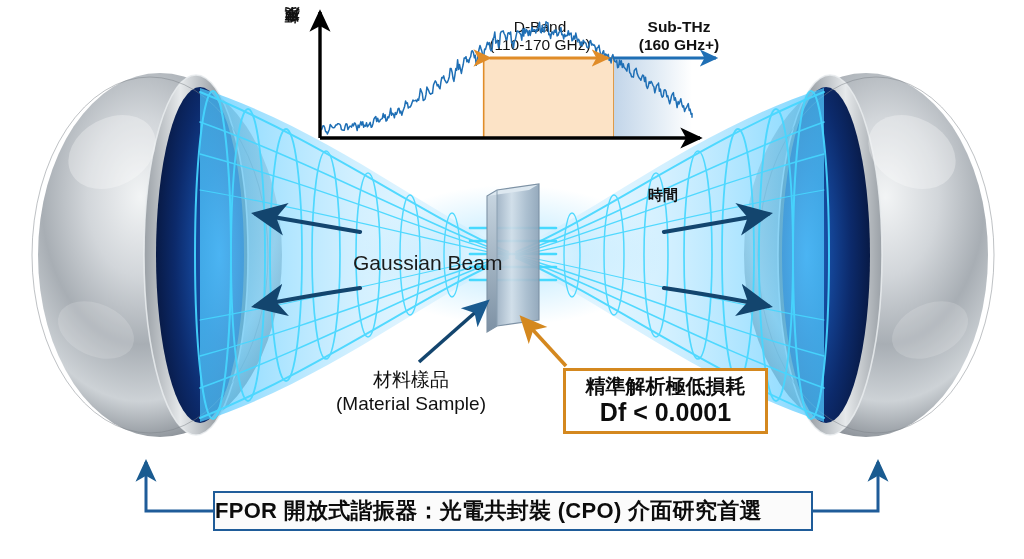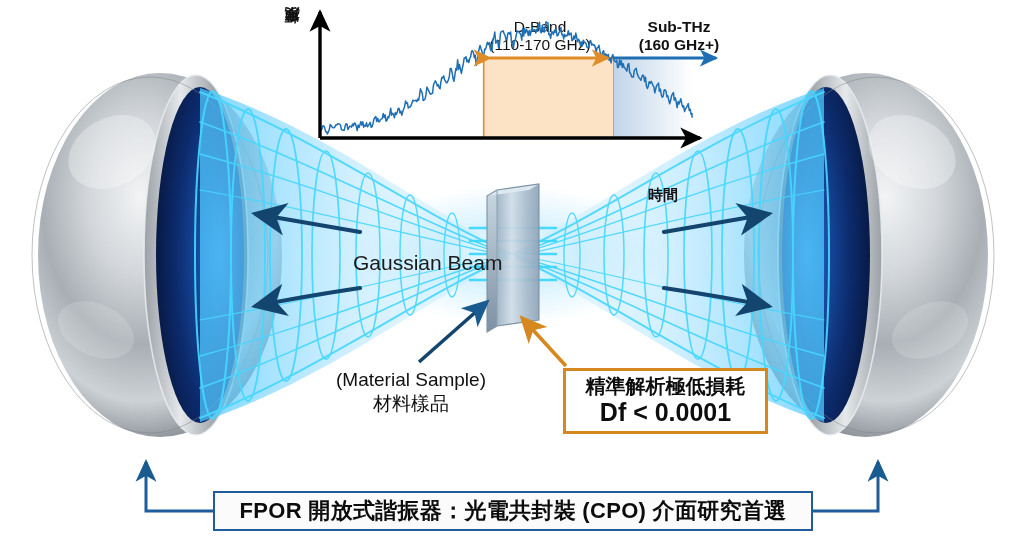--- a/index.html
+++ b/index.html
@@ -37,21 +37,21 @@
     display:flex;flex-direction:column;align-items:center;justify-content:center;
     box-sizing:border-box;
   }
   #df-box .l1{font-size:20px;font-weight:700;color:#0d0d0d;line-height:1.15;}
   #df-box .l2{font-size:25px;font-weight:700;color:#0d0d0d;line-height:1.15;}
 
   
   #banner{
     left:213px;top:491px;width:600px;height:40px;
     border:2.5px solid #1f5c99;background:#fbfbfb;
-    display:flex;align-items:center;justify-content:center;box-sizing:border-box;
+    display:flex;align-items:center;box-sizing:border-box;
   }
   #banner span{font-size:22px;font-weight:700;color:#0c0c0c;white-space:nowrap;letter-spacing:0.3px;}
 </style>
 </head>
 <body>
 
 <div id="stage">
 
   <svg class="abs" style="left:0;top:0;" width="1024" height="559">
     <defs>
@@ -290,22 +290,22 @@
 
       <line id="dband-arrow" x1="207.68" y1="58" x2="325.88" y2="58" stroke="#e08c28" stroke-width="2.8" marker-end="url(#ornHeadR)" marker-start="url(#ornHeadL)"></line>
 
       <line id="subthz-arrow" x1="331.88" y1="58" x2="434" y2="58" stroke="#1f6fb5" stroke-width="2.8" marker-end="url(#bluHeadR)"></line>
     </svg>
   </div>
 
   <div id="gauss-label" class="abs callout nosel">Gaussian Beam</div>
 
   <div id="sample-label" class="abs callout nosel">
+    <div>材料樣品</div>
     <div>(Material Sample)</div>
-    <div>材料樣品</div>
   </div>
 
   <div id="df-box" class="abs nosel">
     <div class="l1">精準解析極低損耗</div>
     <div class="l2">Df &lt; 0.0001</div>
   </div>
 
   <div id="banner" class="abs nosel">
     <span>FPOR 開放式諧振器：光電共封裝 (CPO) 介面研究首選</span>
   </div>

